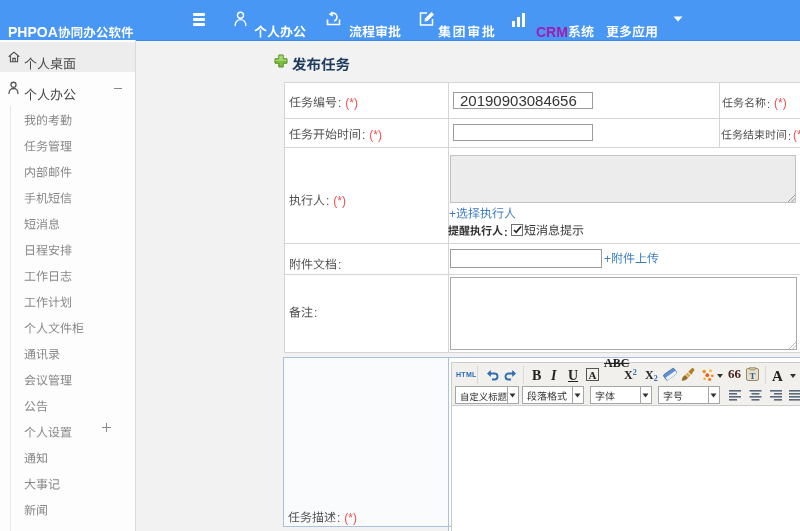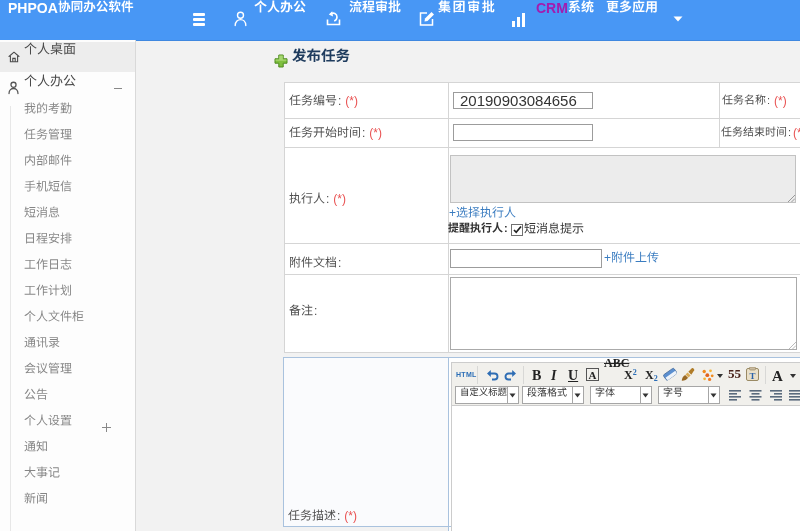--- a/index.html
+++ b/index.html
@@ -1,19 +1,19 @@
 <!DOCTYPE html>
 <html><head><meta charset="utf-8"><title>OA</title>
 <style>
 *{margin:0;padding:0;box-sizing:border-box}
 html,body{width:800px;height:531px;overflow:hidden;background:#f2f2f2;
  font-family:"Liberation Sans",sans-serif;}
 .ab{position:absolute}
 svg.t{display:block}
-.fx{display:flex;align-items:flex-start}
+.fx{display:flex;align-items:flex-end}
 .red{color:#e95252;font-size:12px}
 </style></head><body>
 
 <div class="ab" style="left:0;top:0;width:800px;height:41px;background:#4897f5;border-bottom:1px solid #3f88e0"></div>
 <div class="ab fx" style="left:8px;top:0;height:40px">
 <span style="color:#fff;font-size:14px;font-weight:bold">PHPOA</span>
 <svg class="t " width="77" height="14" viewBox="0 0 77 14">
       <g transform="translate(0 11.1) scale(0.0126 -0.0126)" fill="#fff">
         <use href="#b534f" x="0"></use>
         <use href="#b540c" x="1000"></use>
@@ -502,21 +502,21 @@
     <circle cx="3.2" cy="3.5" r="1.7" fill="#f08a1d"></circle>
     <circle cx="9.5" cy="2.8" r="1.4" fill="#f6b336"></circle>
     <circle cx="6.3" cy="7.2" r="1.9" fill="#e2621b"></circle>
     <circle cx="11.2" cy="7.8" r="1.4" fill="#f08a1d"></circle>
     <circle cx="3.6" cy="10.8" r="1.4" fill="#f6b336"></circle>
     <circle cx="8.6" cy="11.4" r="1.6" fill="#ef7d28"></circle>
   </svg>
 <svg class="ab" style="left:717px;top:374px" width="6" height="4" viewBox="0 0 6 4">
     <path d="M0 0 H6 L3 4 Z" fill="#333"></path>
   </svg>
-<div class="ab" style="left:728px;top:366px;font-size:13px;font-weight:bold;color:#4a231b;font-family:'Liberation Serif',serif">55</div>
+<div class="ab" style="left:728px;top:366px;font-size:13px;font-weight:bold;color:#4a231b;font-family:'Liberation Serif',serif">66</div>
 <svg class="ab" style="left:746px;top:367px" width="13" height="14" viewBox="0 0 13 14">
     <rect x="0.5" y="1.5" width="12" height="12" rx="1.5" fill="#e9dfc8" stroke="#9a8a64"></rect>
     <rect x="3.5" y="0" width="6" height="3" rx="1" fill="#c9baa0" stroke="#9a8a64" stroke-width="0.7"></rect>
     <text x="6.5" y="11.5" text-anchor="middle" font-family="Liberation Serif" font-size="9" font-weight="bold" fill="#2a62a8">T</text>
   </svg>
 <div class="ab" style="left:765px;top:366px;width:1px;height:18px;background:#d8d8d6"></div>
 <div class="ab" style="left:772px;top:368px;width:26px;text-align:left;font-family:'Liberation Serif',serif;font-size:15px;font-weight:bold;color:#222;">A</div>
 <svg class="ab" style="left:790px;top:374px" width="6" height="4" viewBox="0 0 6 4">
     <path d="M0 0 H6 L3 4 Z" fill="#333"></path>
   </svg>

